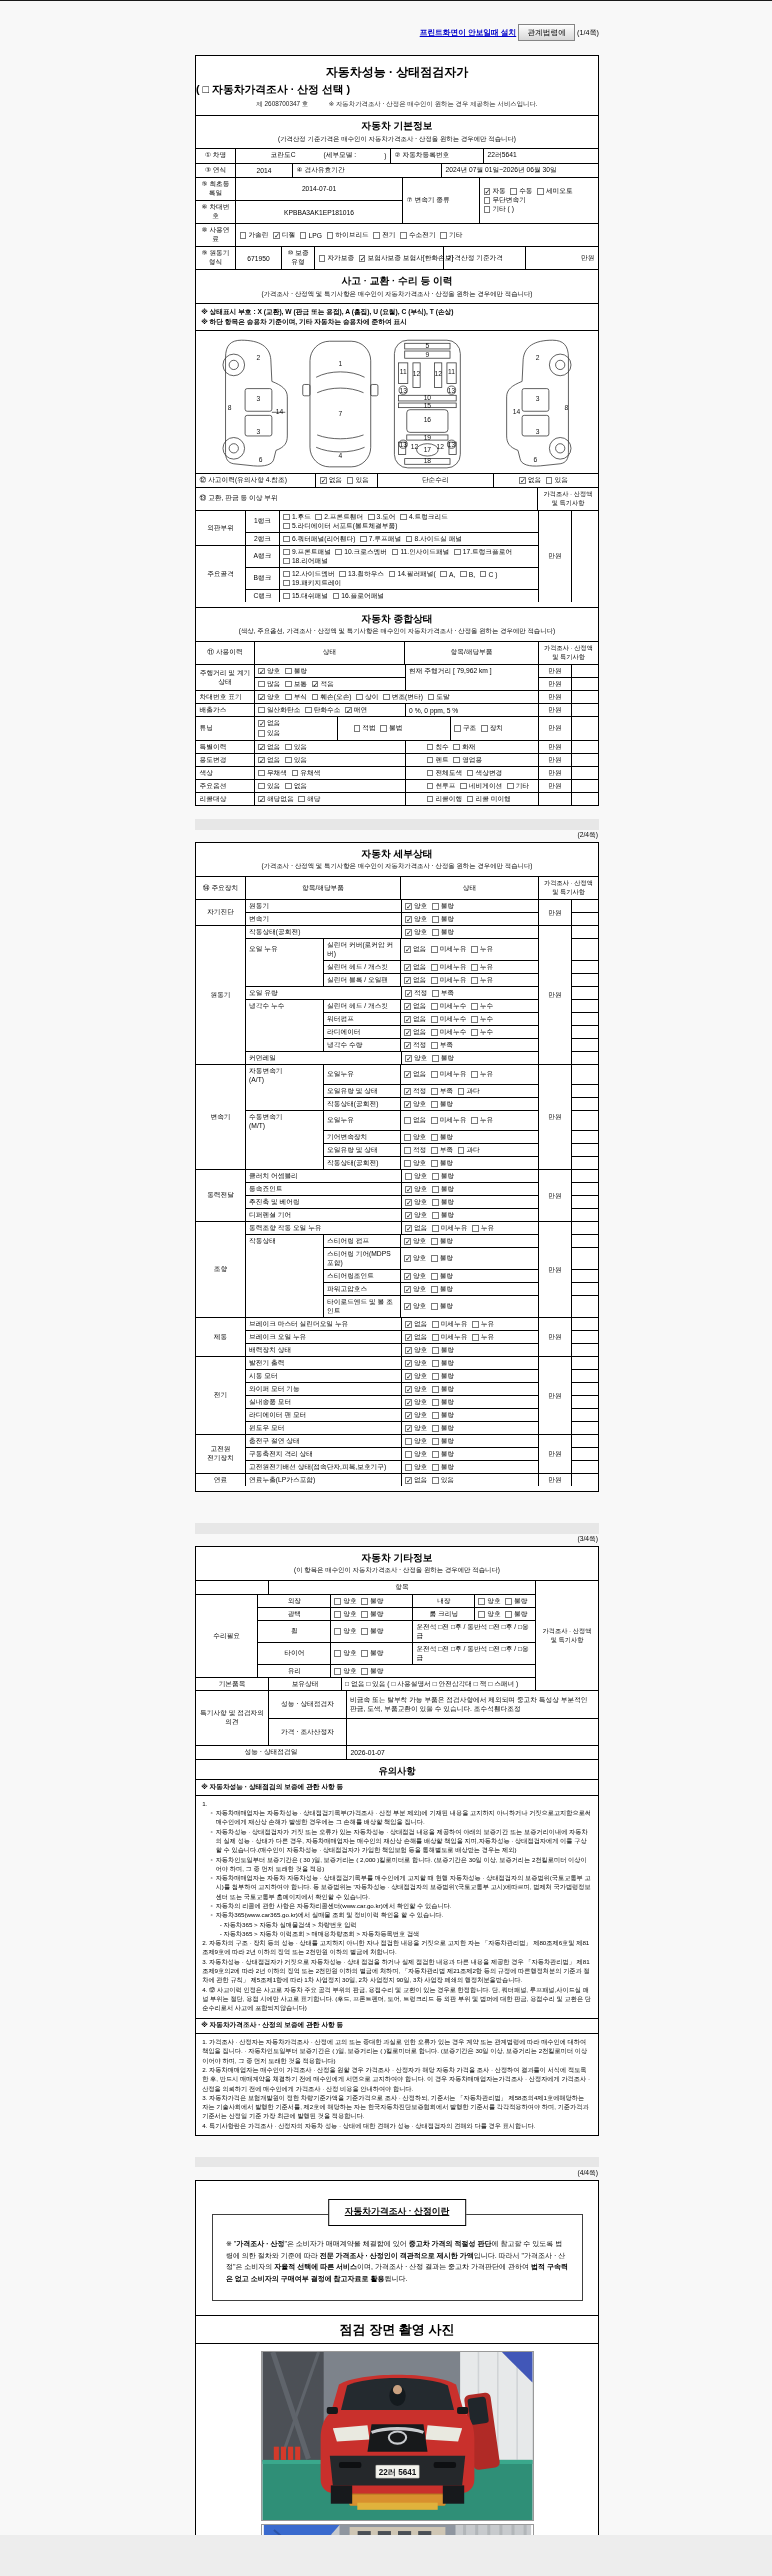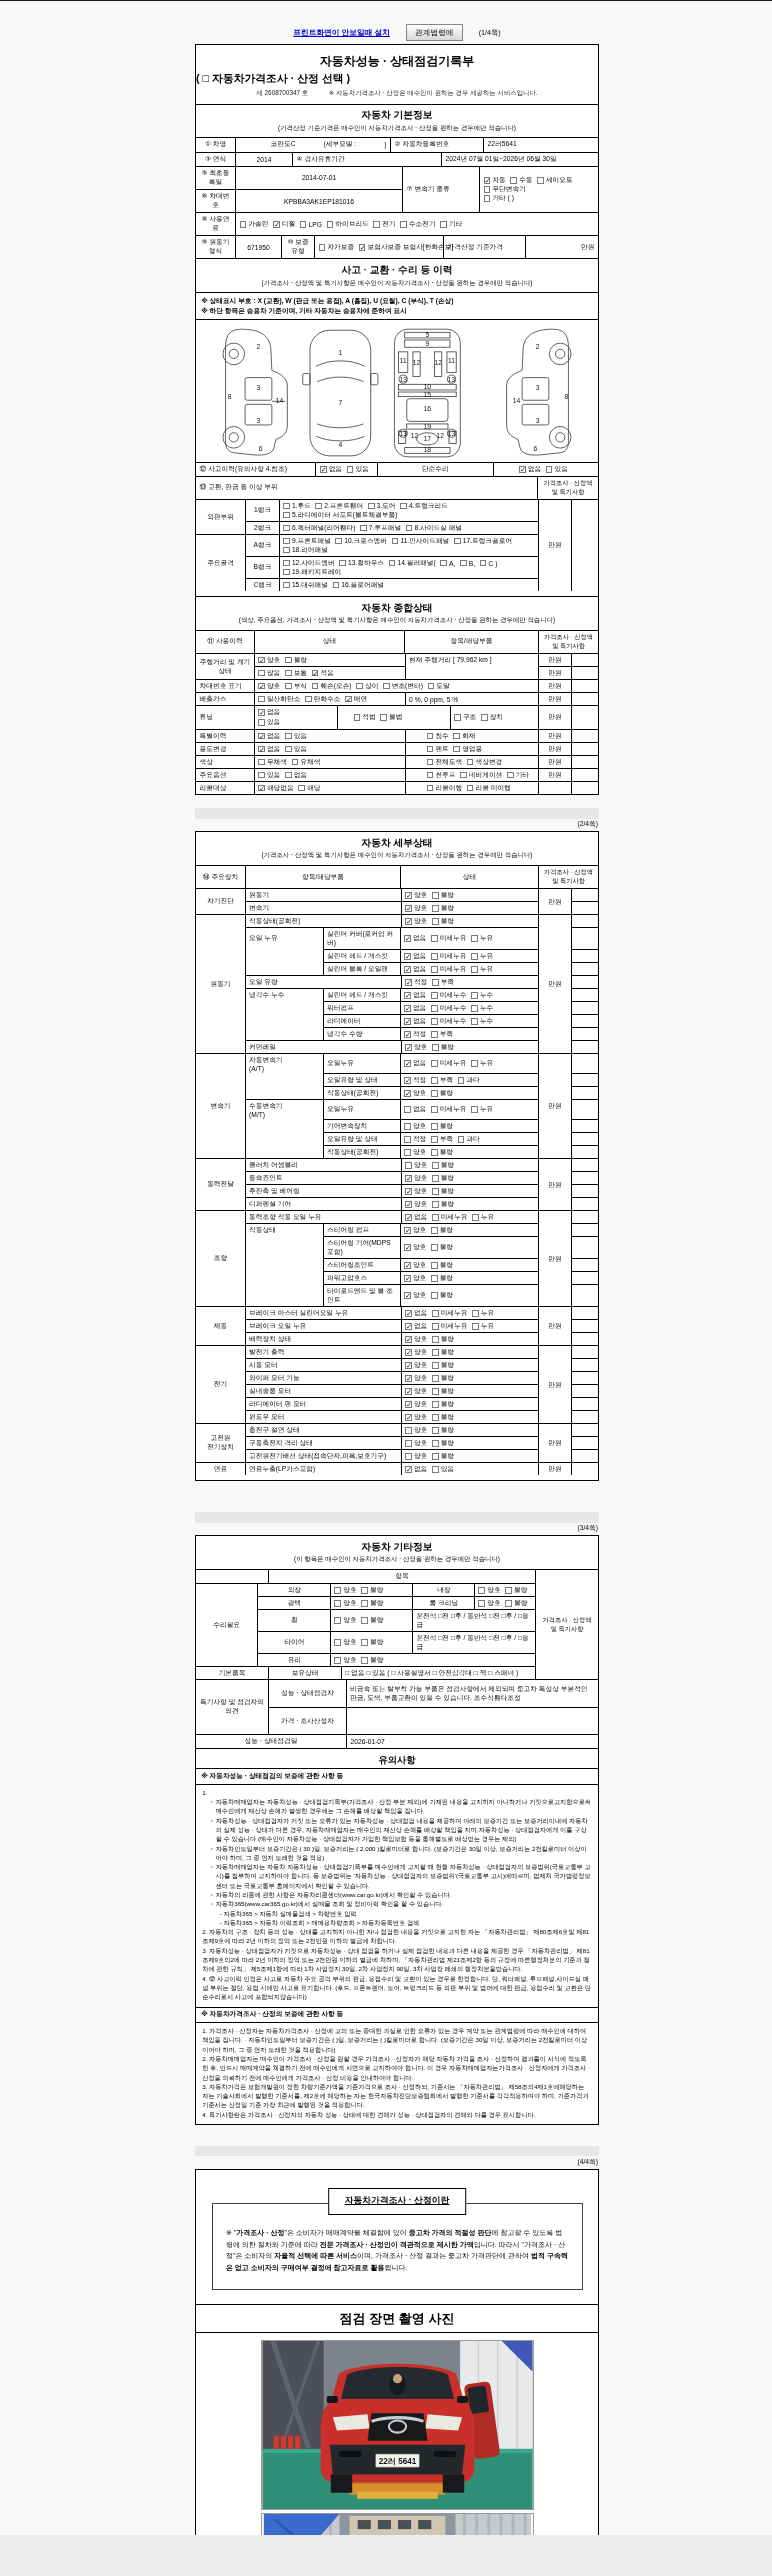--- a/index.html
+++ b/index.html
@@ -1,20 +1,20 @@
 <!DOCTYPE html>
 <html style="font-size:8.2px"><head>
 <meta charset="utf-8">
 <style>
 *{box-sizing:border-box}
 html,body{margin:0;padding:0}
 body{width:773px;height:2576px;position:relative;background:#f8f8f8;font-family:"Liberation Sans","DejaVu Sans",sans-serif;color:#000;font-size:6.7px;overflow:hidden}
 #topline{position:absolute;top:0;left:0;width:100%;height:1px;background:#1a1a1a}
 #wrap{position:absolute;left:195px;top:0;width:404px}
-.topbar{display:flex;justify-content:center;align-items:center;gap:16px;margin:24px 0 3px;font-size:7.7px}
+.topbar{display:flex;justify-content:flex-end;align-items:center;gap:2px;margin:24px 0 14px;font-size:7.7px}
 .install-link{color:#0000cc;text-decoration:underline;font-weight:bold;cursor:pointer}
 .print-btn{border:0.5px solid #858585;background:linear-gradient(#fefefe,#d8d8d8);padding:2.6px 8.2px;font-size:7.7px;cursor:pointer}
 .pagemark{font-size:7.2px}
 .gap{height:10.3px;background:#e7e7e7;margin-top:13.4px}
 .marker-line{text-align:right;font-size:6.7px;padding:1.5px 1px 2.1px}
 .page{background:#fff;border:1px solid #000}
 .pgpad{height:5.2px}
 
 .doc-title{text-align:center;font-size:12px;font-weight:bold;padding:8.2px 0 1px}
 .doc-sub{text-align:left;font-size:10.8px;font-weight:bold;padding:1px 0 3.1px}
@@ -89,21 +89,21 @@
 
 <div id="wrap">
 
   <div class="topbar">
     <span class="install-link">프린트화면이 안보일때 설치</span>
     <button class="print-btn">관계법령에</button>
     <span class="pagemark">(1/4쪽)</span>
   </div>
 
   <div class="page">
-    <div class="doc-title">자동차성능 · 상태점검기록부</div>
+    <div class="doc-title">자동차성능 · 상태점검자가</div>
     <div class="doc-sub">( □ 자동차가격조사 · 산정 선택 )</div>
     <div class="doc-no">
       <span>제 2608700347 호</span>
       <span>※ 자동차가격조사 · 산정은 매수인이 원하는 경우 제공하는 서비스입니다.</span>
     </div>
 
     <div class="sec">
       <div class="sec-title">자동차 기본정보</div>
       <div class="sec-note">(가격산정 기준가격은 매수인이 자동차가격조사 · 산정을 원하는 경우에만 적습니다)</div>
       <div class="tb">

